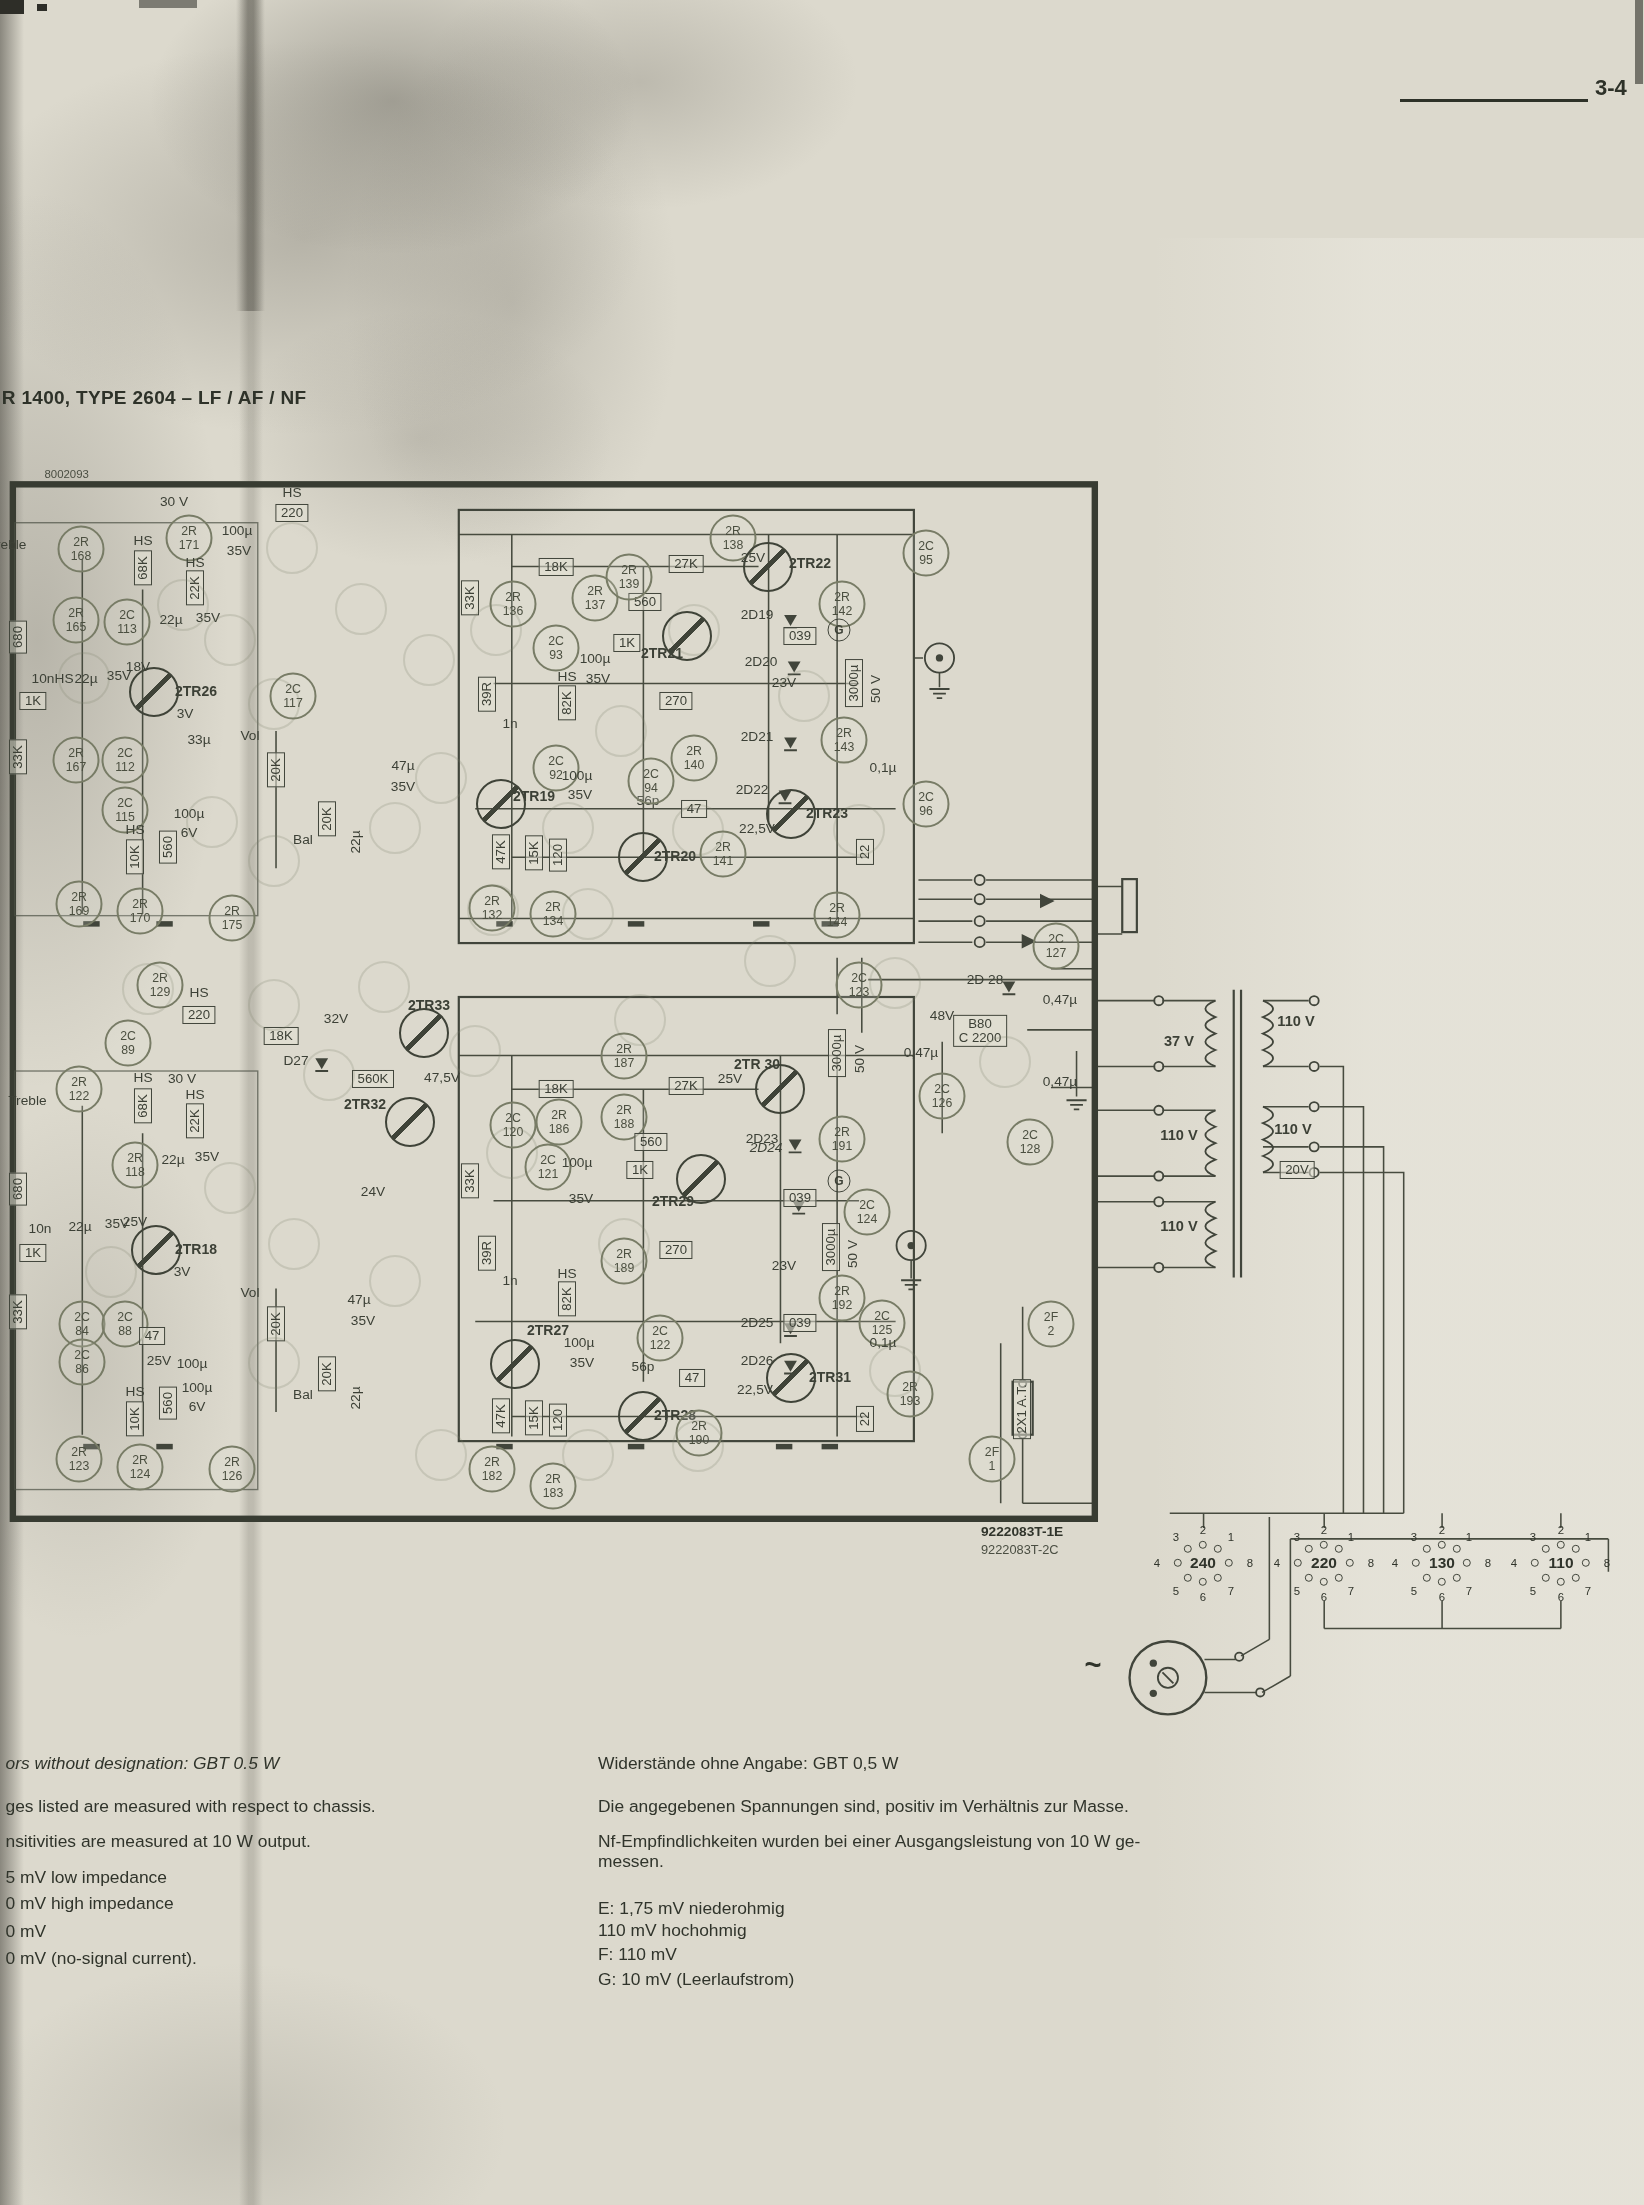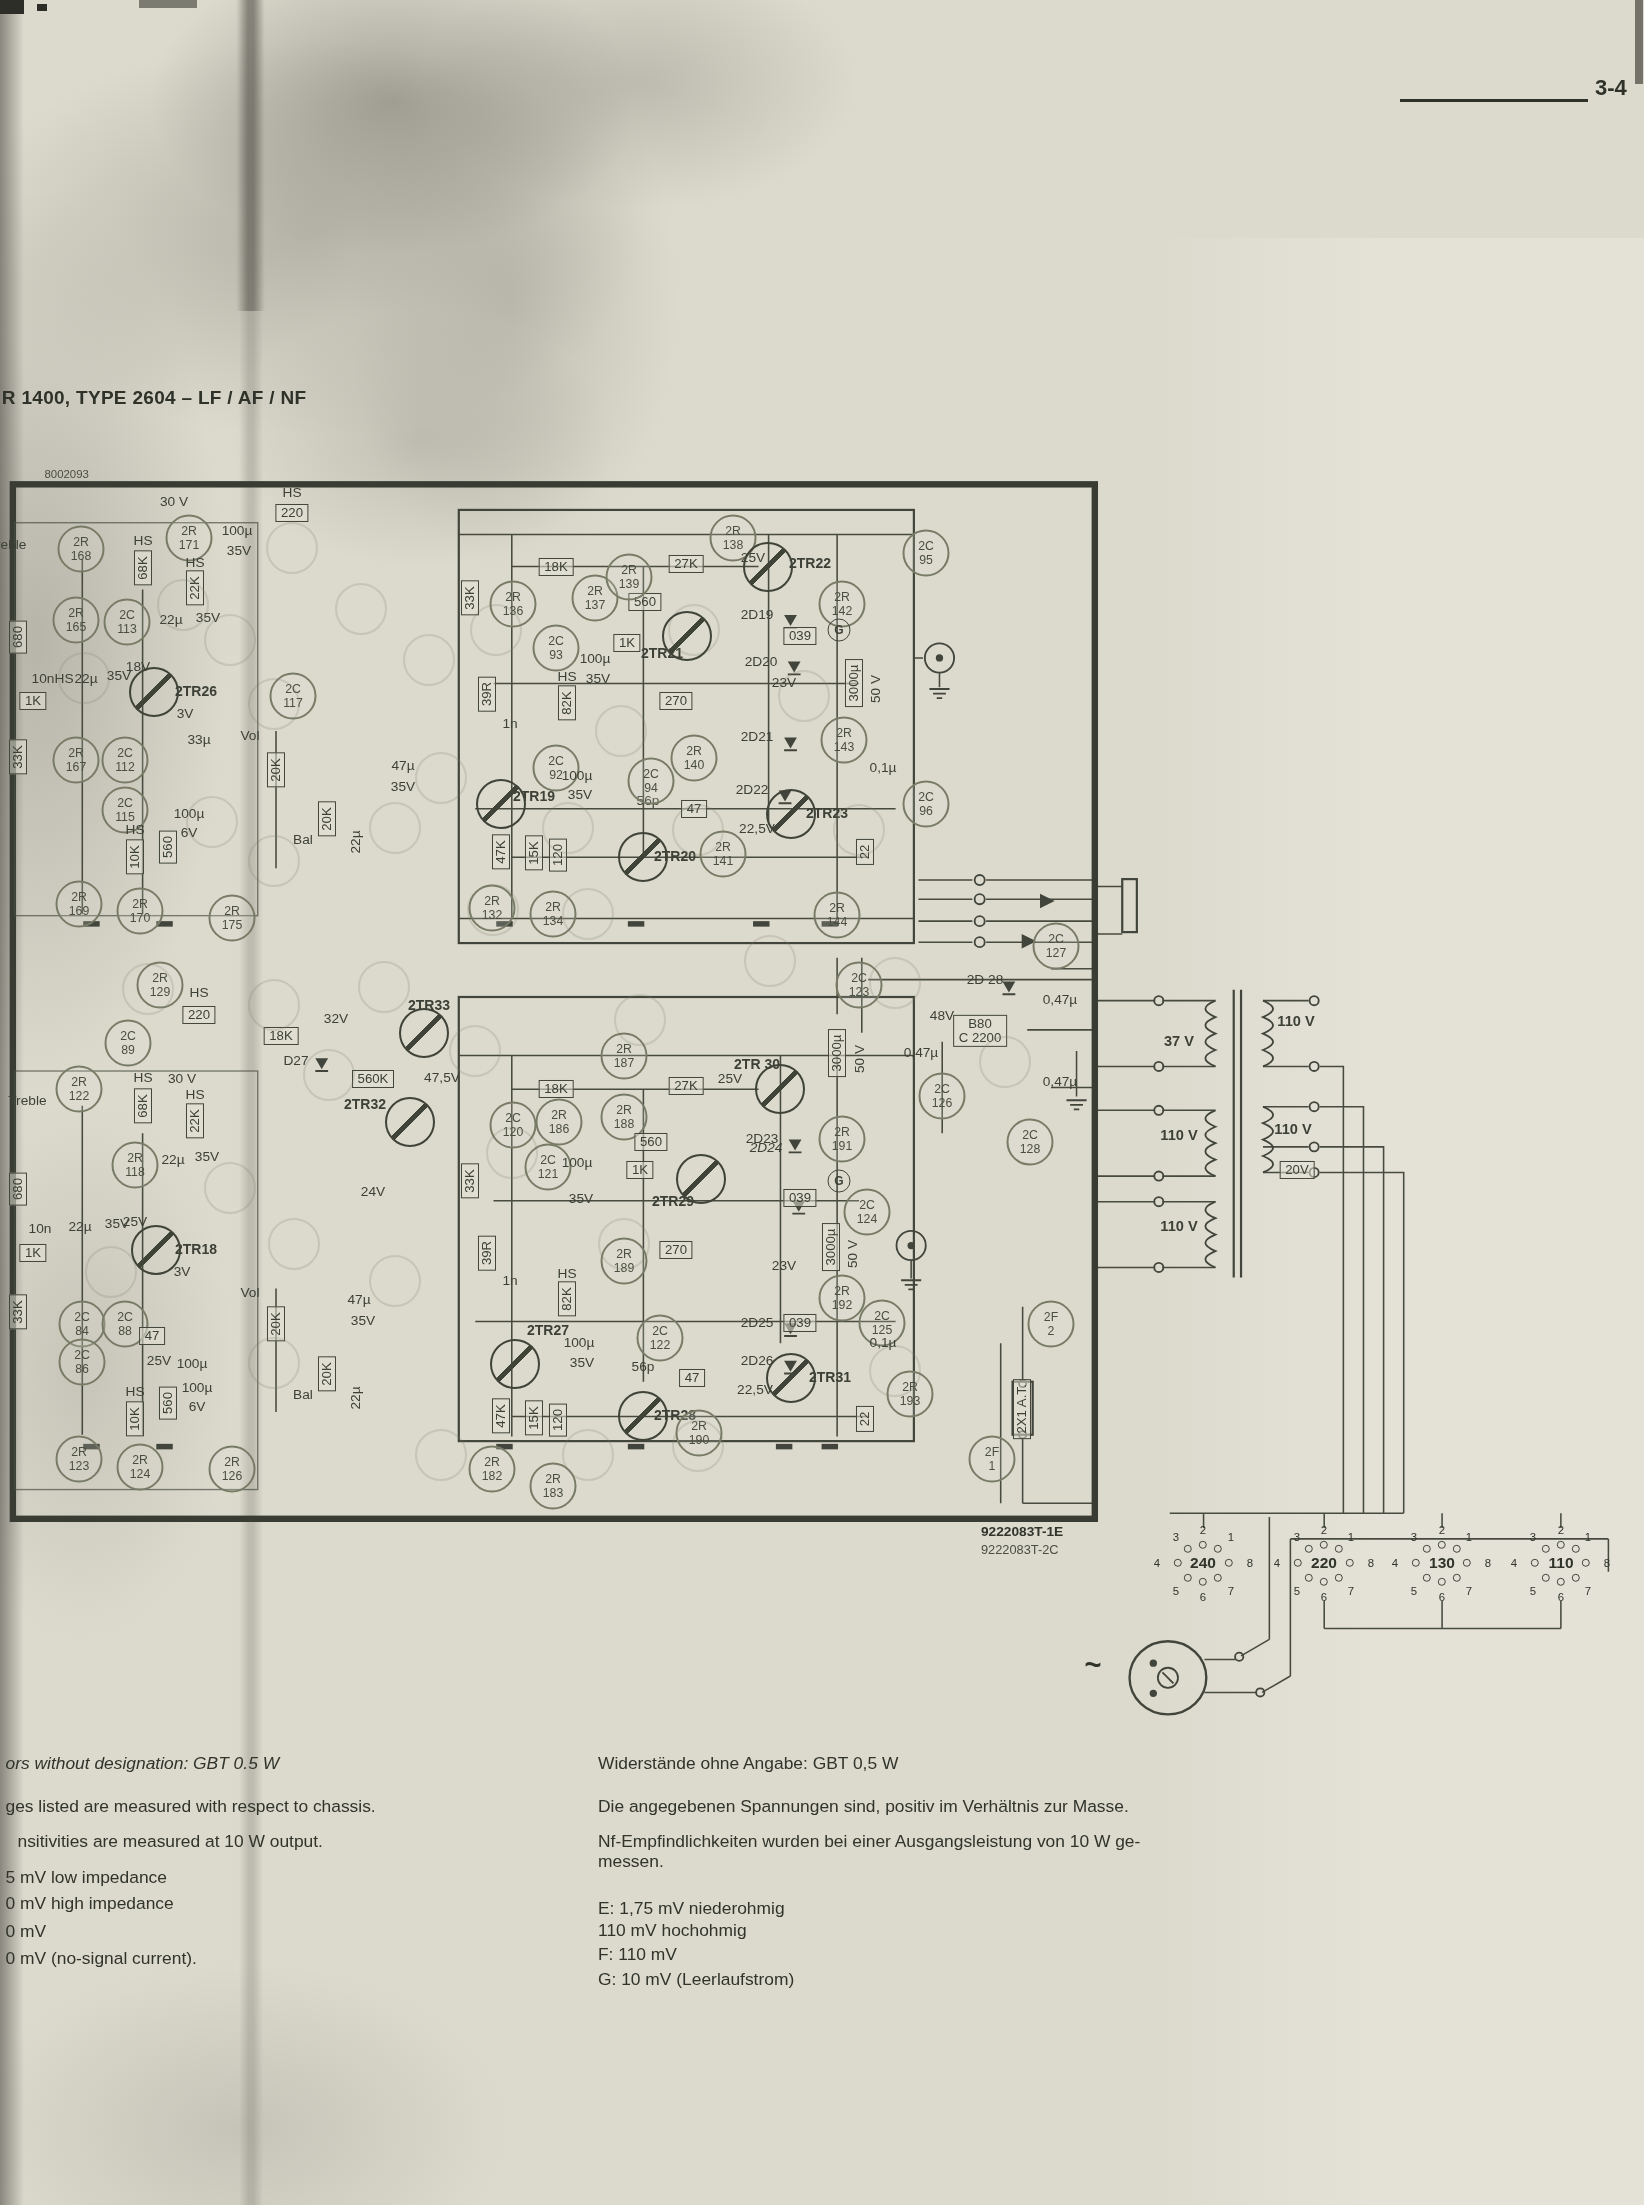--- a/index.html
+++ b/index.html
@@ -585,21 +585,21 @@
       <div class="lbl selnum" style="left: 1533px; top: 1591px;">5</div>
       <div class="lbl seldot" style="left: 1546px; top: 1578px;"></div>
       <div class="lbl selnum" style="left: 1561px; top: 1597px;">6</div>
       <div class="lbl seldot" style="left: 1561px; top: 1582px;"></div>
       <div class="lbl selnum" style="left: 1588px; top: 1591px;">7</div>
       <div class="lbl seldot" style="left: 1576px; top: 1578px;"></div>
       <div class="lbl selnum" style="left: 1607px; top: 1563px;">8</div>
       <div class="lbl seldot" style="left: 1586px; top: 1563px;"></div>
       <div class="note-line" style="left: 5.5px; top: 1763px; font-style: italic;">ors without designation: GBT 0.5 W</div>
       <div class="note-line" style="left: 5.5px; top: 1806px;">ges listed are measured with respect to chassis.</div>
-      <div class="note-line" style="left: 5.5px; top: 1841px; margin-left: 12px;">nsitivities are measured at 10 W output.</div>
+      <div class="note-line" style="left: 5.5px; top: 1841px;">nsitivities are measured at 10 W output.</div>
       <div class="note-line" style="left: 5.5px; top: 1877px;">5 mV low impedance</div>
       <div class="note-line" style="left: 5.5px; top: 1903px;">0 mV high impedance</div>
       <div class="note-line" style="left: 5.5px; top: 1931px;">0 mV</div>
       <div class="note-line" style="left: 5.5px; top: 1958px;">0 mV (no-signal current).</div>
       <div class="note-line" style="left: 598px; top: 1763px;">Widerstände ohne Angabe: GBT 0,5 W</div>
       <div class="note-line" style="left: 598px; top: 1806px;">Die angegebenen Spannungen sind, positiv im Verhältnis zur Masse.</div>
       <div class="note-line" style="left: 598px; top: 1841px;">Nf-Empfindlichkeiten wurden bei einer Ausgangsleistung von 10 W ge-</div>
       <div class="note-line" style="left: 598px; top: 1861px;">messen.</div>
       <div class="note-line" style="left: 598px; top: 1908px;">E:  1,75 mV niederohmig</div>
       <div class="note-line" style="left: 598px; top: 1930px;">110 mV hochohmig</div>

